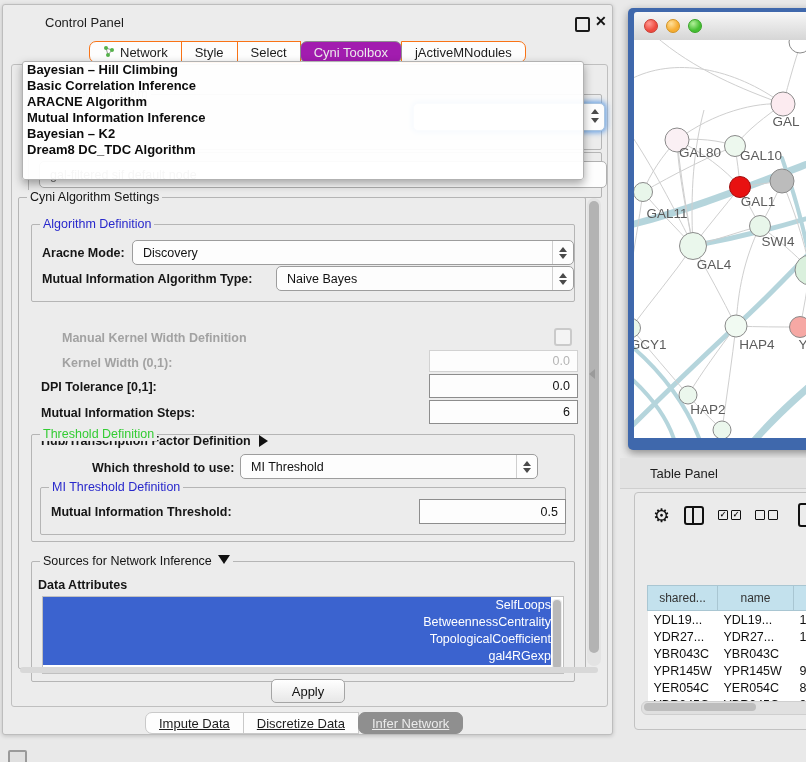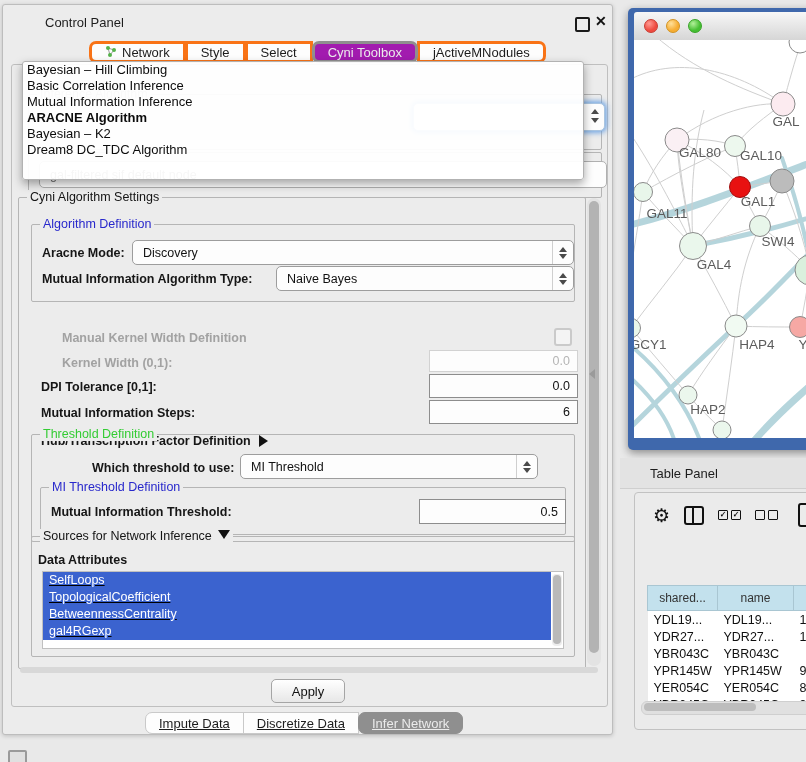--- a/index.html
+++ b/index.html
@@ -11,41 +11,41 @@
   
   .cp-window{left:2px;top:4px;width:609px;height:729px;background:#ececec;
              border:1px solid #bdbdbd;border-radius:3px;box-shadow:0 1px 4px rgba(0,0,0,.18);}
   .cp-title{left:14px;top:10px;font-size:13px;color:#1d1d1d;margin-left:28px;}
   .cp-float{left:572px;top:12px;width:11px;height:11px;border:2px solid #1a1a1a;border-radius:2px;}
   .cp-close{left:592px;top:8px;font-size:14px;font-weight:bold;color:#111;}
 
   
   .cp-tabbar{left:86px;top:36px;height:22px;display:flex;align-items:stretch;}
   .cp-tab{display:flex;align-items:center;gap:5px;padding:0 13px;font-size:13px;color:#1c1c1c;
-          background:#fdfdfd;border:3px solid #f97316;margin-left:-1px;white-space:nowrap;}
+          background:#fdfdfd;border:1px solid #f97316;margin-left:-1px;white-space:nowrap;}
   .cp-tab:first-child{border-radius:7px 0 0 7px;margin-left:0;}
   .cp-tab:last-child{border-radius:0 7px 7px 0;}
   .cp-tab.selected{background:#a21caf;border-color:#8f8f8f;color:#ebebeb;border-radius:7px;z-index:2;}
 
   .cp-content{left:8px;top:59px;width:595px;height:641px;border:1px solid #bfbfbf;
               border-radius:3px;background:#ececec;}
 
   
   .ghost-fs{border:1px solid #b5b5b5;border-radius:2px;}
   .ghost-title{font-size:12.5px;color:#9a9a9a;background:#ececec;padding:0 3px;position:absolute;top:-8px;left:8px;}
   .ghost-combo{background:#fdfdfd;border:1px solid #a9c4e0;border-radius:5px;
                box-shadow:0 0 5px 2px rgba(98,156,226,.85);}
   .ghost-combo2{background:#fdfdfd;border:1px solid #b0b0b0;border-radius:5px;font-size:12.5px;color:#6a6a6a;
                 display:flex;align-items:center;padding-left:10px;}
 
   
   .algo-popup{left:18px;top:56px;width:560px;height:117px;background:rgba(255,255,255,.94);
               border:1px solid #b2b2b2;border-radius:3px;box-shadow:0 4px 10px rgba(0,0,0,.35);z-index:9;}
   .algo-prompt{text-align:center;font-size:13px;color:#bdbdbd;padding-top:2px;height:15px;}
-  .algo-item{font-size:13px;color:#0c0c0c;line-height:16px;padding-left:4px;white-space:nowrap;}
+  .algo-item{font-size:13px;color:#0c0c0c;line-height:16px;padding-left:4px;white-space:nowrap;font-weight:bold;}
   .algo-item.hl{font-weight:bold;}
 
   
   .fs{position:absolute;border:1px solid #b5b5b5;border-radius:2px;}
   .fs>.fs-title{position:absolute;top:-8px;left:8px;font-size:12.5px;background:#ececec;padding:0 3px;color:#141414;}
   .fs-title.blue{color:#2828cc;text-align:center;}
   .fs-title.green{color:#33cc33;}
 
   .lbl{position:absolute;font-size:12.5px;font-weight:bold;color:#161616;white-space:nowrap;}
   .lbl.dis{color:#a2a2a2;margin-left:21px;}
@@ -62,21 +62,21 @@
          justify-content:flex-end;padding-right:7px;font-size:12.5px;color:#111;}
   .field.dis{border-color:#d2d2d2;color:#b5b5b5;}
 
   .chk{position:absolute;width:14px;height:14px;border:2px solid #cacaca;border-radius:3px;background:#f4f4f4;}
 
   .arrow-right{display:inline-block;width:0;height:0;border-top:6px solid transparent;
                border-bottom:6px solid transparent;border-left:9px solid #111;margin-left:8px;vertical-align:-2px;}
   .arrow-down{display:inline-block;width:0;height:0;border-left:6px solid transparent;
               border-right:6px solid transparent;border-top:9px solid #111;margin-left:6px;vertical-align:1px;}
 
-  .attr-list{position:absolute;background:#fff;border:1px solid #c0c0c0;overflow:hidden;text-decoration:underline;}
+  .attr-list{position:absolute;background:#fff;border:1px solid #c0c0c0;overflow:hidden;}
   .attr-item{background:#3b63cf;color:#fff;font-size:12.5px;line-height:17px;padding-left:6px;margin:0 12px 0 0;}
   .attr-scroll{position:absolute;top:2px;right:1px;width:10px;bottom:2px;background:#ededed;border-radius:4px;}
   .attr-thumb{position:absolute;top:1px;left:1px;width:8px;height:96%;background:#b9b9b9;border-radius:4px;}
 
   .vscroll{left:583px;top:193px;width:14px;height:468px;background:#e3e3e3;border-radius:7px;}
   .vthumb{position:absolute;left:2px;top:3px;width:10px;height:452px;background:#b3b3b3;border-radius:5px;}
   .hscroll-hint{left:16px;top:662px;width:578px;height:6px;background:#d8d8d8;border-radius:3px;}
 
   .apply-btn{left:267px;top:674px;width:72px;height:22px;background:linear-gradient(#ffffff,#e7e7e7);
              border:1px solid #a5a5a5;border-radius:5px;font-size:13px;color:#111;
@@ -182,22 +182,22 @@
       <div class="abs ghost-fs" style="left:16px;top:87px;width:572px;height:44px;">
         <div class="abs ghost-combo2" style="left:10px;top:8px;width:556px;height:25px;">
           <span>gal-filtered sif default node</span>
         </div>
       </div>
 
       <div class="abs algo-popup" style="left:10px;top:-4px;">
         <div id="algoList">
             <div class="algo-item">Bayesian – Hill Climbing</div>
             <div class="algo-item">Basic Correlation Inference</div>
+            <div class="algo-item hl">ARACNE Algorithm</div>
             <div class="algo-item">Mutual Information Inference</div>
-            <div class="algo-item hl">ARACNE Algorithm</div>
             <div class="algo-item">Bayesian – K2</div>
             <div class="algo-item">Dream8 DC_TDC Algorithm</div>
           </div>
       </div>
 
       <div class="fs" style="left:6px;top:132px;width:566px;height:470px;">
         <span class="fs-title">Cyni Algorithm Settings</span>
 
         <div class="fs" style="left:12px;top:26px;width:542px;height:76px;border-color:#b5b5b5;">
           <span class="fs-title blue">Algorithm Definition</span>
@@ -253,28 +253,28 @@
           </div>
           <div class="fs" style="left:8px;top:52px;width:524px;height:46px;">
             <span class="fs-title blue">MI Threshold Definition</span>
             <div class="lbl" style="left:10px;top:17px;">Mutual Information Threshold:</div>
             <div class="field" style="left:378px;top:11px;width:138px;height:23px;">
               <span>0.5</span>
             </div>
           </div>
         </div>
 
-        <div class="fs" style="left:12px;top:338px;width:542px;height:119px;">
+        <div class="fs" style="left:12px;top:363px;width:542px;height:119px;text-align:right;">
           <span class="fs-title"><span>Sources for Network Inference</span><span class="arrow-down"></span></span>
           <div class="lbl" style="left:6px;top:16px;font-size:12.5px;">Data Attributes</div>
           <div class="attr-list" style="left:10px;top:34px;width:520px;height:76px;">
             <div id="attrItems">
                 <div class="attr-item">SelfLoops</div>
+                <div class="attr-item">BetweennessCentrality</div>
                 <div class="attr-item">TopologicalCoefficient</div>
-                <div class="attr-item">BetweennessCentrality</div>
                 <div class="attr-item">gal4RGexp</div>
               </div>
             <div class="attr-scroll">
                 <div class="attr-thumb"></div>
               </div>
           </div>
         </div>
       </div>
 
       <div class="abs vscroll" style="left:575px;top:133px;height:468px;">

